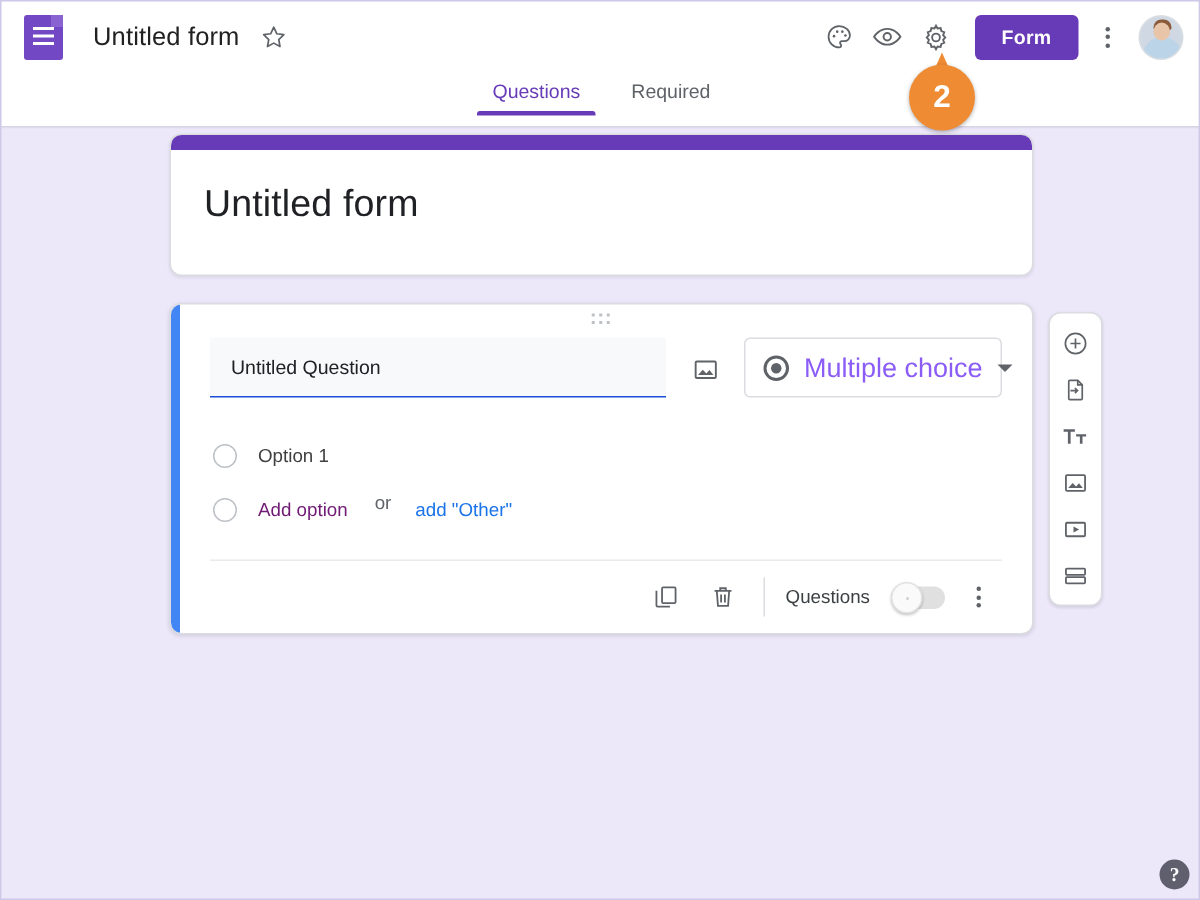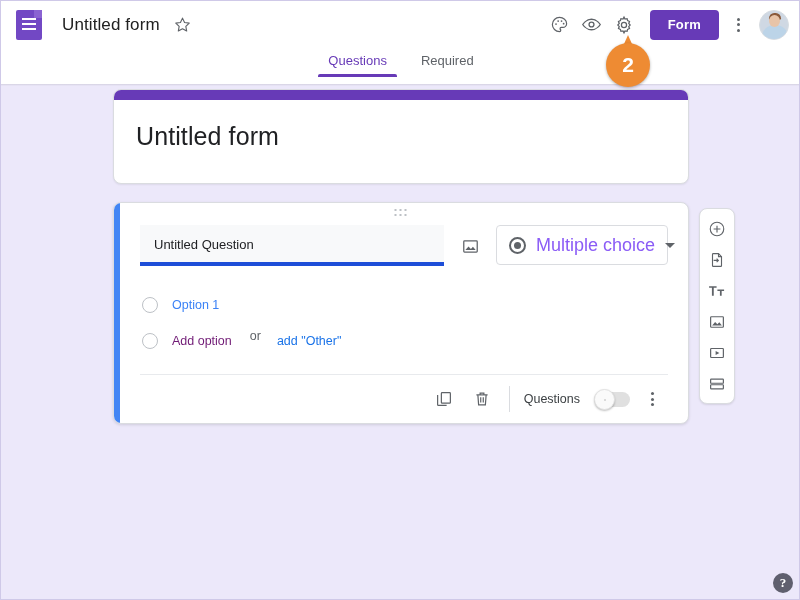--- a/index.html
+++ b/index.html
@@ -288,21 +288,21 @@
   .q-body { padding: 22px 20px 0 26px; }
 
   .q-row {
     display: flex;
     align-items: flex-start;
     gap: 14px;
   }
   .q-title-wrap {
     flex: 1 1 auto;
     background: #f8f9fa;
-    border-bottom: 4px solid #1d4ed8;
+    border-bottom: 1px solid #1d4ed8;
     padding: 12px 14px 10px 14px;
     min-height: 40px;
   }
   .q-title-text {
     font-size: 13px;
     color: #202124;
   }
   .q-image-btn {
     width: 24px; height: 24px;
     display: flex; align-items: center; justify-content: center;
@@ -360,21 +360,21 @@
   }
   .option-row + .option-row { margin-top: 2px; }
   .radio-empty {
     width: 16px; height: 16px;
     border: 1.5px solid #bdc1c6;
     border-radius: 50%;
     flex: 0 0 auto;
   }
   .option-text {
     font-size: 12.5px;
-    color: #3b82f6;
+    color: #404040;
   }
   .option-text.muted { color: #701a75; }
   .or-text {
     font-size: 12.5px;
     color: #5f6368;
     margin: 0 2px 10px 4px;
   }
   .link-other {
     font-size: 12.5px;
     color: #1a73e8;

